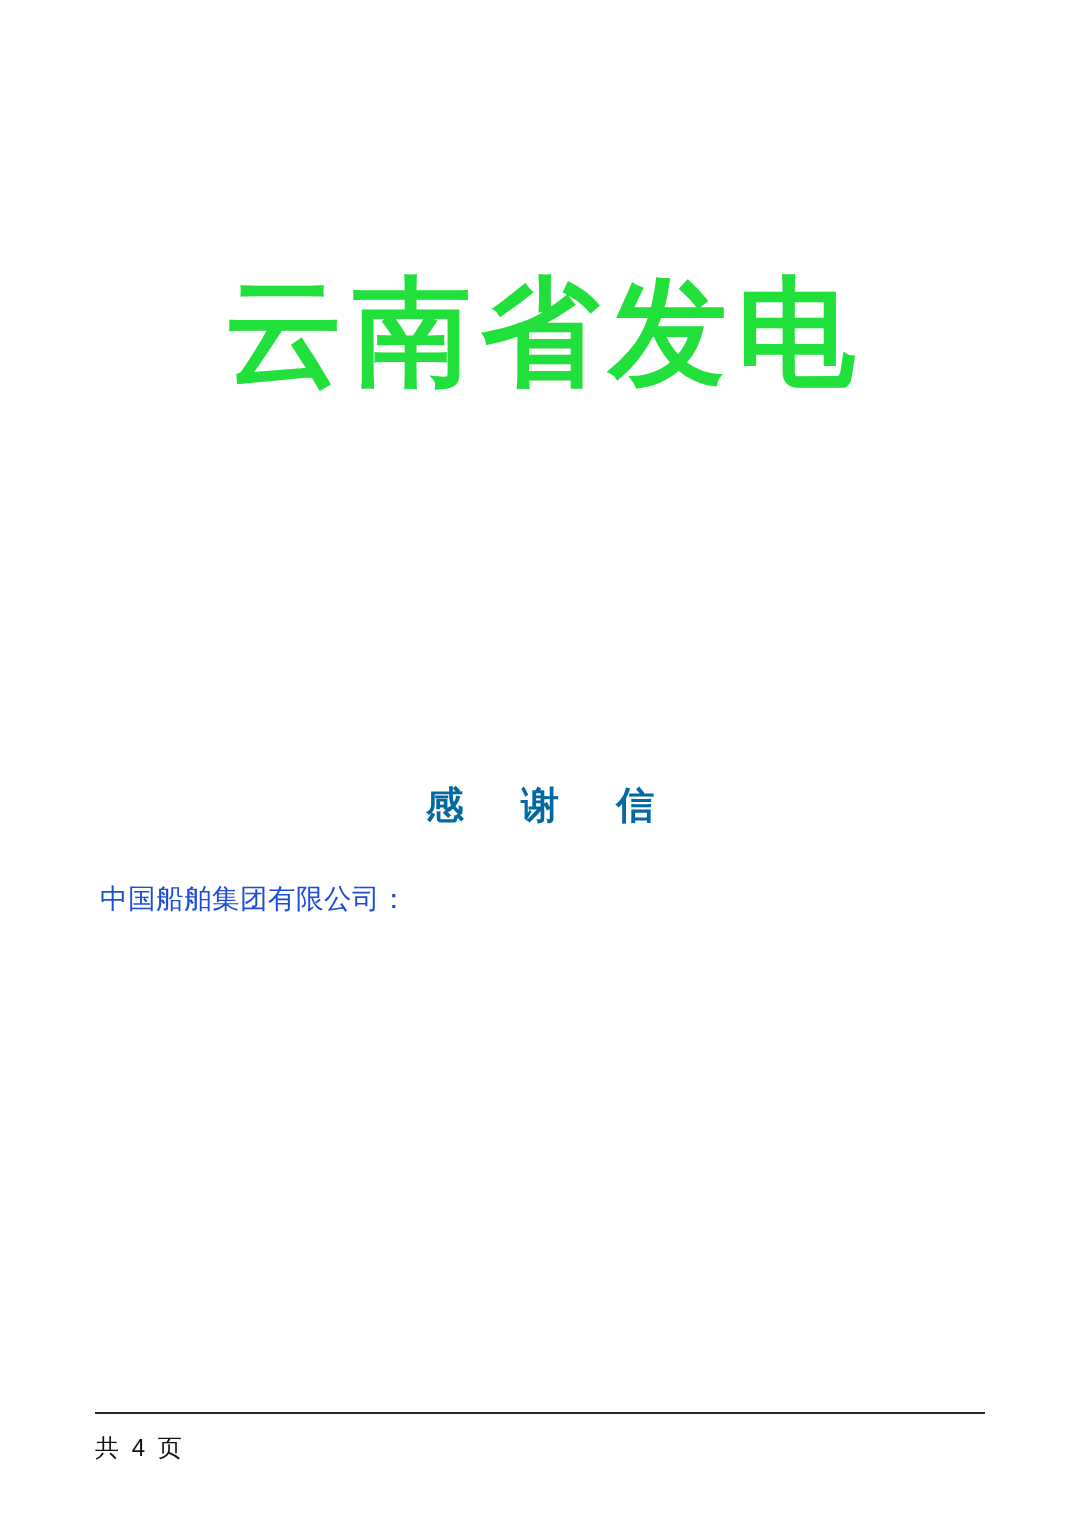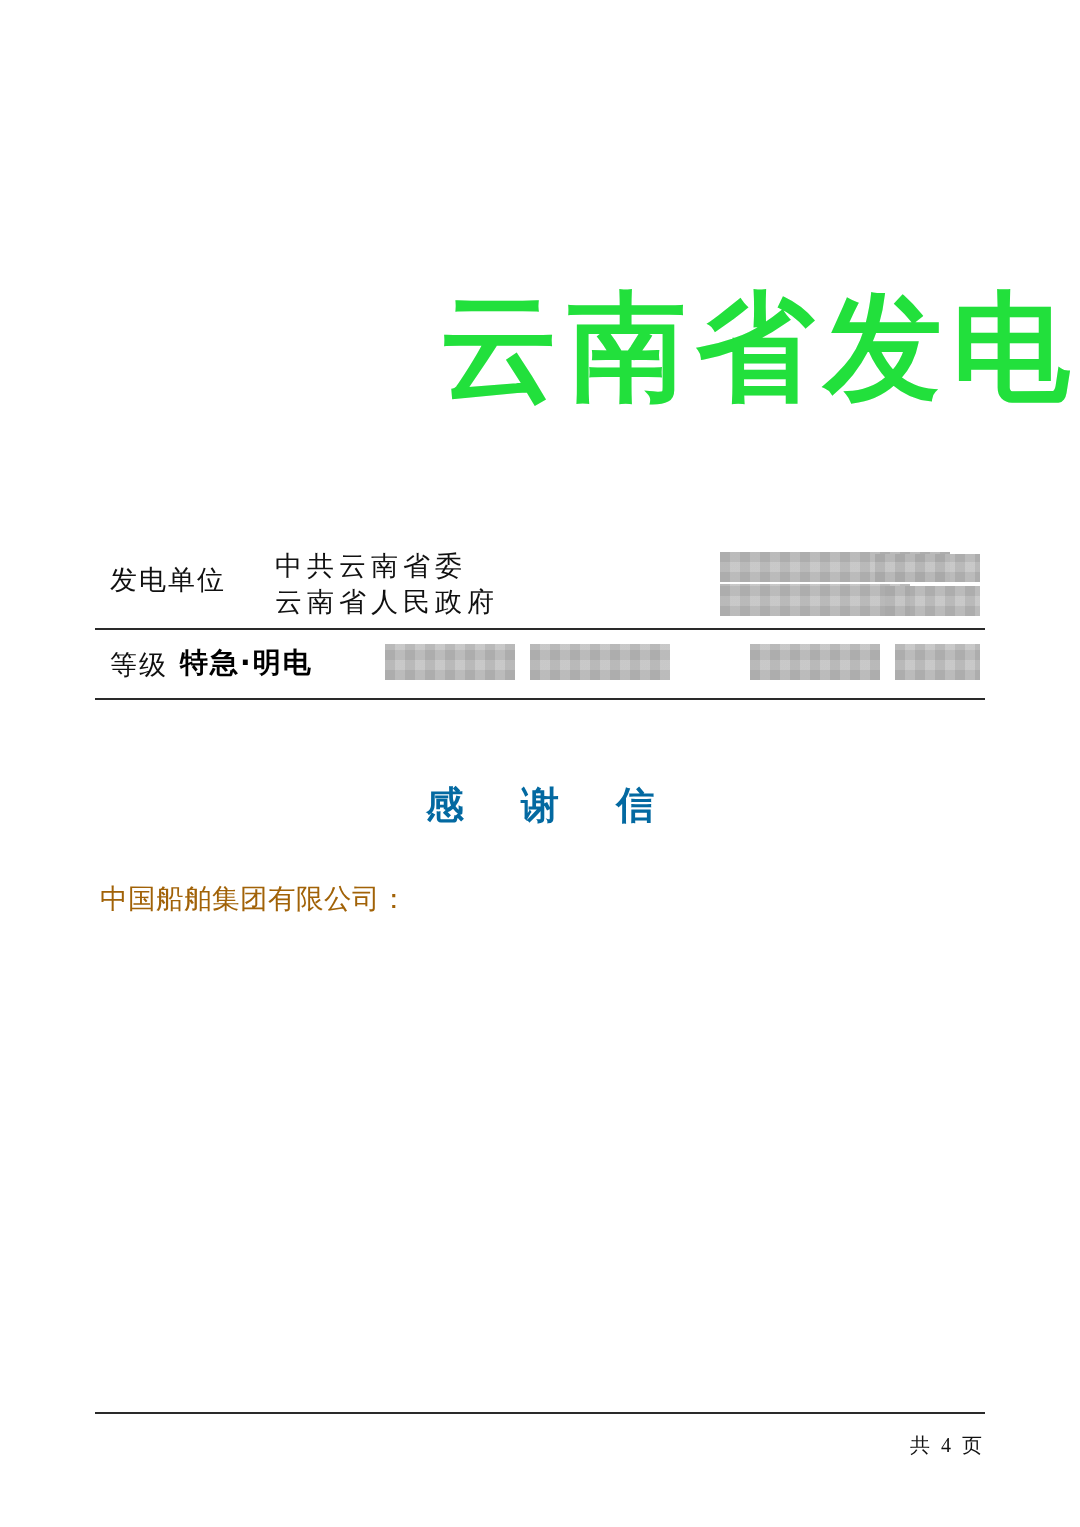--- a/index.html
+++ b/index.html
@@ -17,24 +17,24 @@
   }
   .page {
     position: absolute;
     inset: 0;
     background: #fff;
   }
 
   
   .masthead {
     position: absolute;
-    top: 282px;
+    top: 267px;
     left: 0;
     width: 100%;
-    text-align: right;
+    text-align: center;
   }
   .masthead-title {
     font-family: "DejaVu Serif", serif;
     font-weight: bold;
     font-size: 118px;
     line-height: 1.1;
     color: #22e03c;
     letter-spacing: 10px;
     text-indent: 10px;
     white-space: nowrap;
@@ -125,83 +125,55 @@
     color: #0369a1;
   }
   .body-text {
     position: absolute;
     top: 872px;
     left: 100px;
     width: 880px;
     font-family: "DejaVu Serif", serif;
     font-size: 27.5px;
     line-height: 53px;
-    color: #a16207;
+    color: #1d4ed8;
     letter-spacing: 0.5px;
     text-align: justify;
   }
   .body-text p { margin: 0; }
   .body-text p.indent { text-indent: 56px; }
 
   
   .footer-rule {
     position: absolute;
     top: 1412px;
     left: 95px;
     width: 890px;
     border-top: 2.5px solid #2a2a2a;
   }
   .footer-page {
     position: absolute;
     top: 1432px;
     left: 95px;
     width: 890px;
-    text-align: right;
-    font-family: Liberation Serif, serif;
-    font-size: 20px;
+    font-family: Liberation Sans, sans-serif;
+    font-size: 24px;
     letter-spacing: 3px;
     color: #111;
   }
 </style>
 </head>
 <body>
 
 <div class="page">
 
   <div class="masthead">
     <div class="masthead-title">云南省发电</div>
   </div>
 
-  <div class="form-area">
-
-    <div class="row-sender">
-      <div class="label-sender">发电单位</div>
-      <div class="sender-names">
-        <div>中共云南省委</div>
-        <div>云南省人民政府</div>
-      </div>
-      <div class="redact" style="left:625px; top:12px; width:230px; height:30px;"></div>
-      <div class="redact" style="left:780px; top:14px; width:105px; height:28px;"></div>
-      <div class="redact" style="left:625px; top:44px; width:190px; height:32px;"></div>
-      <div class="redact" style="left:790px; top:46px; width:95px; height:30px;"></div>
-    </div>
-
-    <hr class="rule">
-
-    <div class="row-level">
-      <div class="label-level">等级</div>
-      <div class="level-value">特急·明电</div>
-      <div class="redact" style="left:290px; top:14px; width:130px; height:36px;"></div>
-      <div class="redact" style="left:435px; top:14px; width:140px; height:36px;"></div>
-      <div class="redact" style="left:655px; top:14px; width:130px; height:36px;"></div>
-      <div class="redact" style="left:800px; top:14px; width:85px; height:36px;"></div>
-    </div>
-
-    <hr class="rule">
-  </div>
 
   <div class="doc-title">感 谢 信</div>
 
   <div class="body-text">
     <p>中国船舶集团有限公司：</p>
   </div>
 
   <div class="footer-rule"></div>
   <div class="footer-page">共 4 页</div>
 

